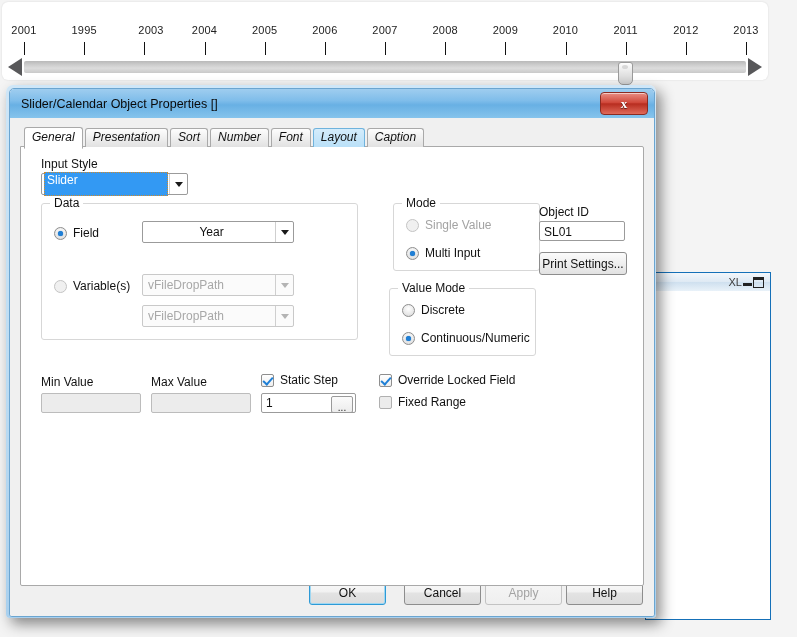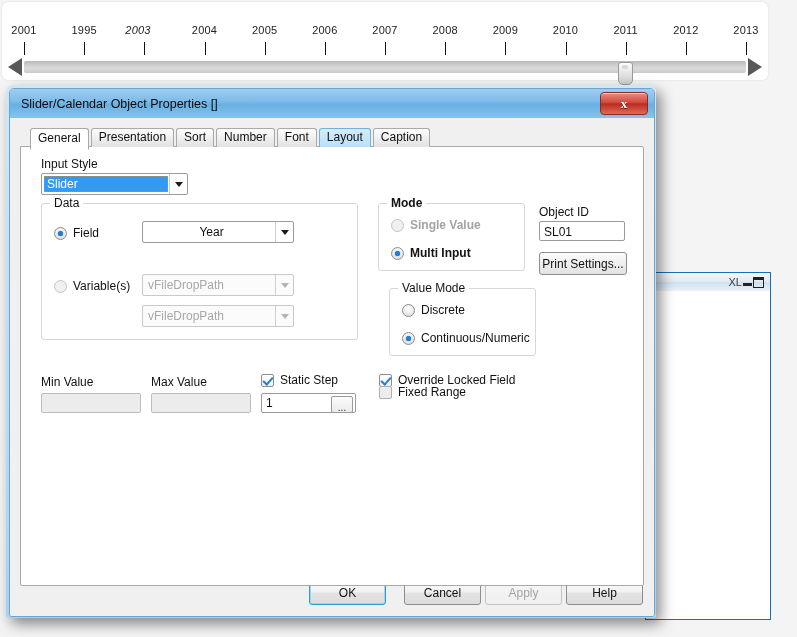--- a/index.html
+++ b/index.html
@@ -103,21 +103,21 @@
   #close-icon{
     color:#fff;font-size:13px;font-weight:bold;font-family:"Liberation Serif",serif;
     text-shadow:0 1px 1px rgba(0,0,0,.6);line-height:1;
   }
   #dialog-body{
     position:absolute;left:0;top:29px;right:0;bottom:0;
     background:#f0f0f0;padding:10px 10px 0 10px;box-sizing:border-box;
   }
 
   
-  #tabstrip{position:relative;height:19px;display:flex;align-items:flex-start;margin-left:10px;z-index:3;}
+  #tabstrip{position:relative;height:19px;display:flex;align-items:center;margin-left:4px;z-index:3;font-style:italic;}
   .tab{
     height:18px;line-height:17px;padding:0 7px;margin-right:2px;
     background:linear-gradient(to bottom,#fdfdfd,#eeeeee 55%,#e1e1e1);
     border:1px solid #a9a9a9;border-bottom:none;border-radius:3px 3px 0 0;
     font-size:12px;color:#111;cursor:default;white-space:nowrap;
   }
   .tab.active{
     background:#ffffff;height:20px;line-height:19px;margin-bottom:-1px;
     border-bottom:1px solid #fff;position:relative;z-index:4;
   }
@@ -133,21 +133,21 @@
 
   
   .lbl{font-size:12px;color:#111;}
   #input-style-label{position:absolute;left:20px;top:10px;}
   #input-style-combo{
     position:absolute;left:20px;top:26px;width:145px;height:20px;
     background:#fff;border:1px solid #9b9b9b;border-radius:2px;
     display:flex;align-items:center;cursor:default;
   }
   #input-style-value{
-    flex:1;height:16px;margin:1px 1px 1px 2px;background:#3399f3;
+    flex:1;height:24px;margin:1px 1px 1px 2px;background:#3399f3;
     color:#fff;font-size:12px;line-height:16px;padding-left:3px;
     outline:1px dotted #d08a2a;outline-offset:-1px;
     overflow:hidden;white-space:nowrap;
   }
   .combo-arrow{
     width:17px;height:100%;display:flex;align-items:center;justify-content:center;
     border-left:1px solid #cfcfcf;
   }
   .combo-arrow i{
     display:block;width:0;height:0;border-left:4px solid transparent;
@@ -155,21 +155,21 @@
   }
   .combo-arrow.disabled i{border-top-color:#b4b4b4;}
 
   
   .group{position:absolute;border:1px solid #d7d7d7;border-radius:3px;}
   .group > .group-title{
     position:absolute;top:-8px;left:8px;background:#fff;padding:0 4px;
     font-size:12px;color:#111;
   }
   #group-data{left:20px;top:56px;width:315px;height:135px;}
-  #group-mode{left:357px;top:56px;width:145px;height:66px;font-weight:bold;}
+  #group-mode{left:372px;top:56px;width:145px;height:66px;}
   #group-valuemode{left:368px;top:141px;width:145px;height:66px;}
 
   
   .radio-row{position:absolute;display:flex;align-items:center;gap:6px;cursor:default;}
   .radio{
     width:13px;height:13px;border-radius:50%;
     background:radial-gradient(circle at 50% 35%,#ffffff,#e8e8e8 60%,#d2d2d2);
     border:1px solid #8e8e8e;box-sizing:border-box;position:relative;flex:none;
   }
   .radio.checked:after{
@@ -254,21 +254,21 @@
 </style>
 </head>
 <body>
 
 <div id="desktop"></div>
 
 <div id="timeline-panel">
   <div id="timeline-labels">
       <span class="tl-label" style="left: 22px;">2001</span>
       <span class="tl-label" style="left: 82.1667px;">1995</span>
-      <span class="tl-label" style="left: 136px; font-style: italic;">2003</span>
+      <span class="tl-label" style="left: 149px;">2003</span>
       <span class="tl-label" style="left: 202.5px;">2004</span>
       <span class="tl-label" style="left: 262.667px;">2005</span>
       <span class="tl-label" style="left: 322.833px;">2006</span>
       <span class="tl-label" style="left: 383px;">2007</span>
       <span class="tl-label" style="left: 443.167px;">2008</span>
       <span class="tl-label" style="left: 503.333px;">2009</span>
       <span class="tl-label" style="left: 563.5px;">2010</span>
       <span class="tl-label" style="left: 623.667px;">2011</span>
       <span class="tl-label" style="left: 683.833px;">2012</span>
       <span class="tl-label" style="left: 744px;">2013</span>
@@ -417,21 +417,21 @@
           </div>
           <div class="txtbox enabled" style="left:220px;width:95px;">
             <span class="txt">1</span>
             <span id="static-step-ellipsis">...</span>
           </div>
 
           <div class="cb-row" style="left:338px;top:-2px;">
             <span class="checkbox checked"></span>
             <span class="cb-label">Override Locked Field</span>
           </div>
-          <div class="cb-row" style="left:338px;top:10px;justify-content:center;">
+          <div class="cb-row" style="left:338px;top:20px;justify-content:center;">
             <span class="checkbox unchecked"></span>
             <span class="cb-label">Fixed Range</span>
           </div>
         </div>
 
       </div>
 
       <div id="dialog-buttons">
         <div class="dlg-btn focused" style="left:299px;">OK</div>
         <div class="dlg-btn" style="left:394px;">Cancel</div>

